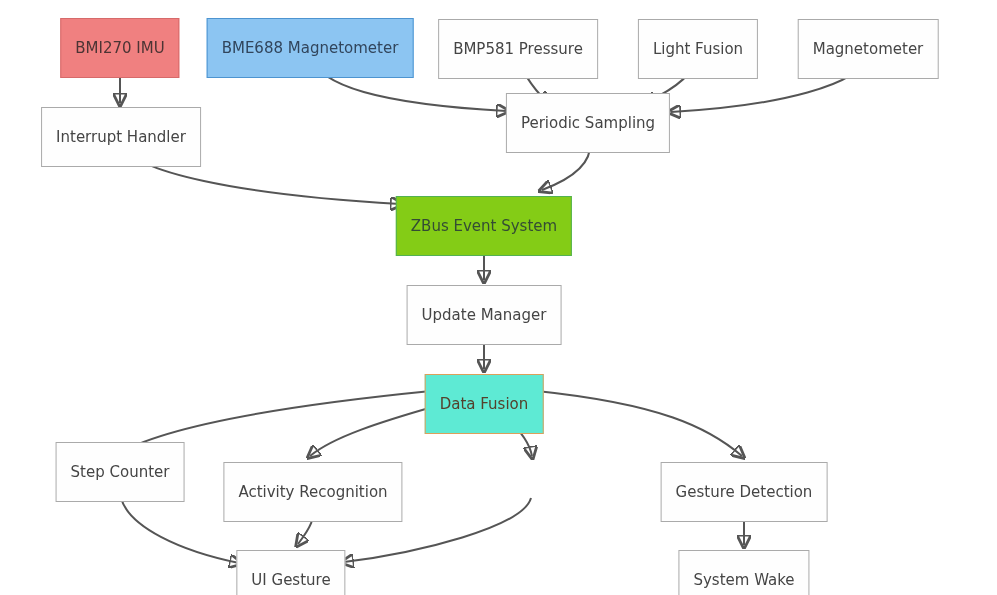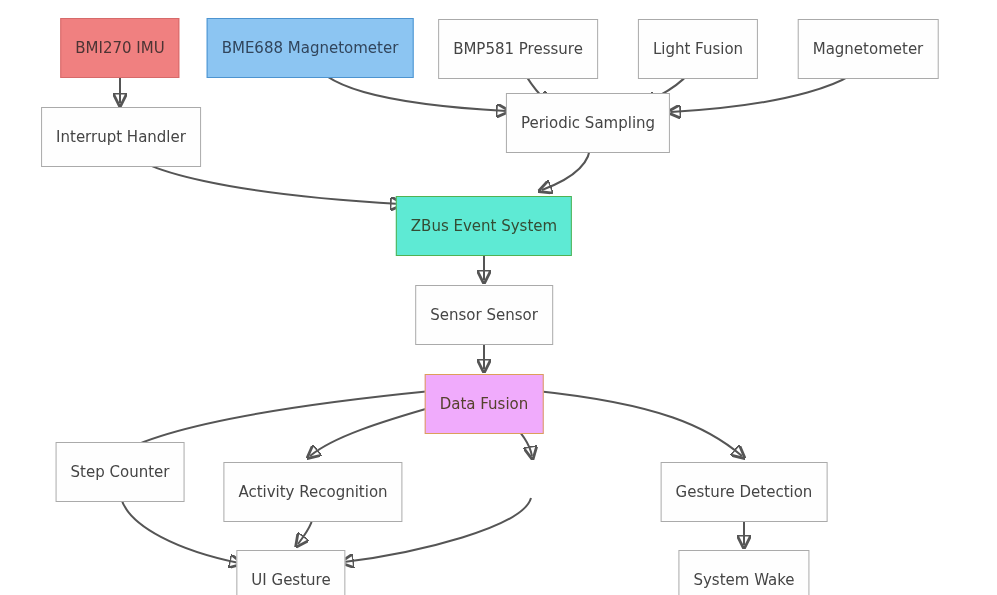--- a/index.html
+++ b/index.html
@@ -21,22 +21,22 @@
     padding:20px 14px;
     font-size:15px;
     line-height:18px;
     color:#454545;
     white-space:nowrap;
     text-align:center;
     box-sizing:border-box;
   }
   .c-red   {background:#f08080;border-color:#d66a6a;color:#4c3434;}
   .c-blue  {background:#8cc5f2;border-color:#4d94d0;color:#31455c;}
-  .c-green {background:#5eead4;border-color:#52b152;color:#344c34;}
-  .c-orange{background:#f0abfc;border-color:#dc9f5a;color:#54412c;}
+  .c-green {background:#84cc16;border-color:#52b152;color:#344c34;}
+  .c-orange{background:#5eead4;border-color:#dc9f5a;color:#54412c;}
 </style>
 </head>
 <body>
 
 <div id="canvas">
 
   <svg id="edges" width="997" height="595" viewBox="0 0 997 595">
     <defs>
       <marker id="arrow" viewBox="0 0 10 10" refX="7" refY="5" markerWidth="7" markerHeight="7" orient="auto-start-reverse">
         <path d="M0,0 L10,5 L0,10 z" fill="#555555" stroke="none"></path>
@@ -72,21 +72,21 @@
   <div class="n" style="left:698px;top:19px;">Light Fusion</div>
 
   <div class="n" style="left:868px;top:19px;">Magnetometer</div>
 
   <div class="n" style="left:121px;top:107px;">Interrupt Handler</div>
 
   <div class="n" style="left:588px;top:93px;">Periodic Sampling</div>
 
   <div class="n c-green" style="left:484px;top:196px;">ZBus Event System</div>
 
-  <div class="n" style="left:484px;top:285px;">Sensor Sensor</div>
+  <div class="n" style="left:484px;top:285px;">Update Manager</div>
 
   <div class="n c-orange" style="left:484px;top:374px;">Data Fusion</div>
 
   <div class="n" style="left:120px;top:442px;">Step Counter</div>
 
   <div class="n" style="left:313px;top:462px;">Activity Recognition</div>
 
 
   <div class="n" style="left:744px;top:462px;">Gesture Detection</div>
 

